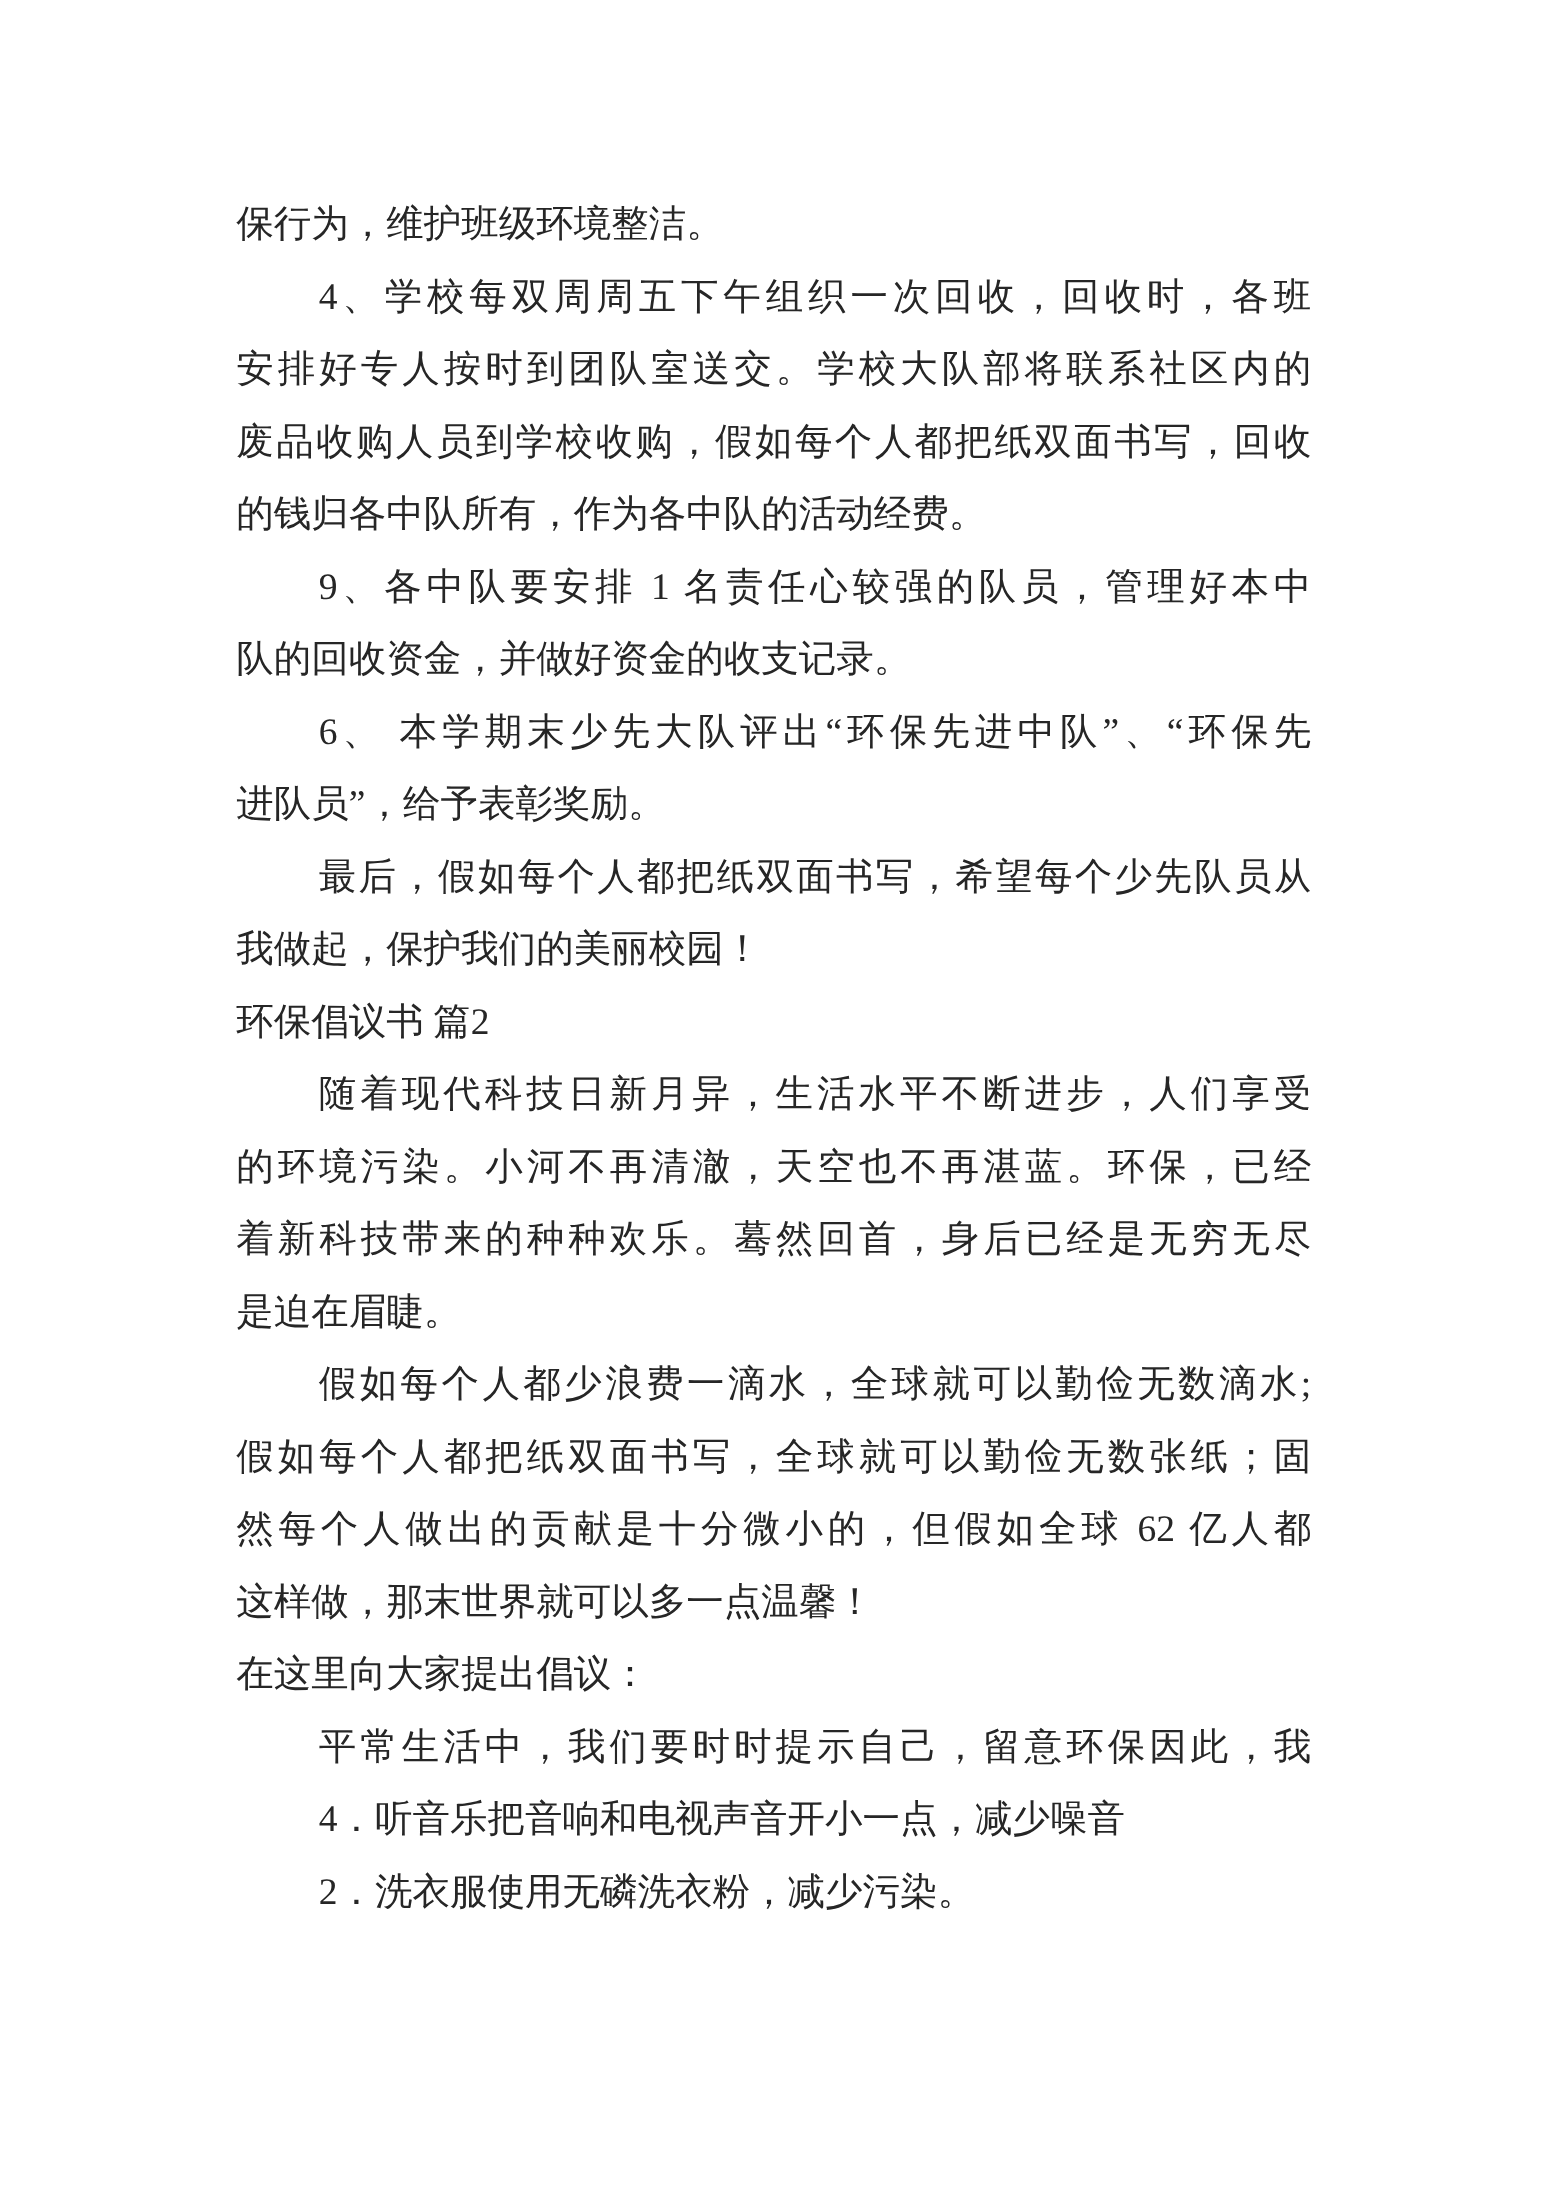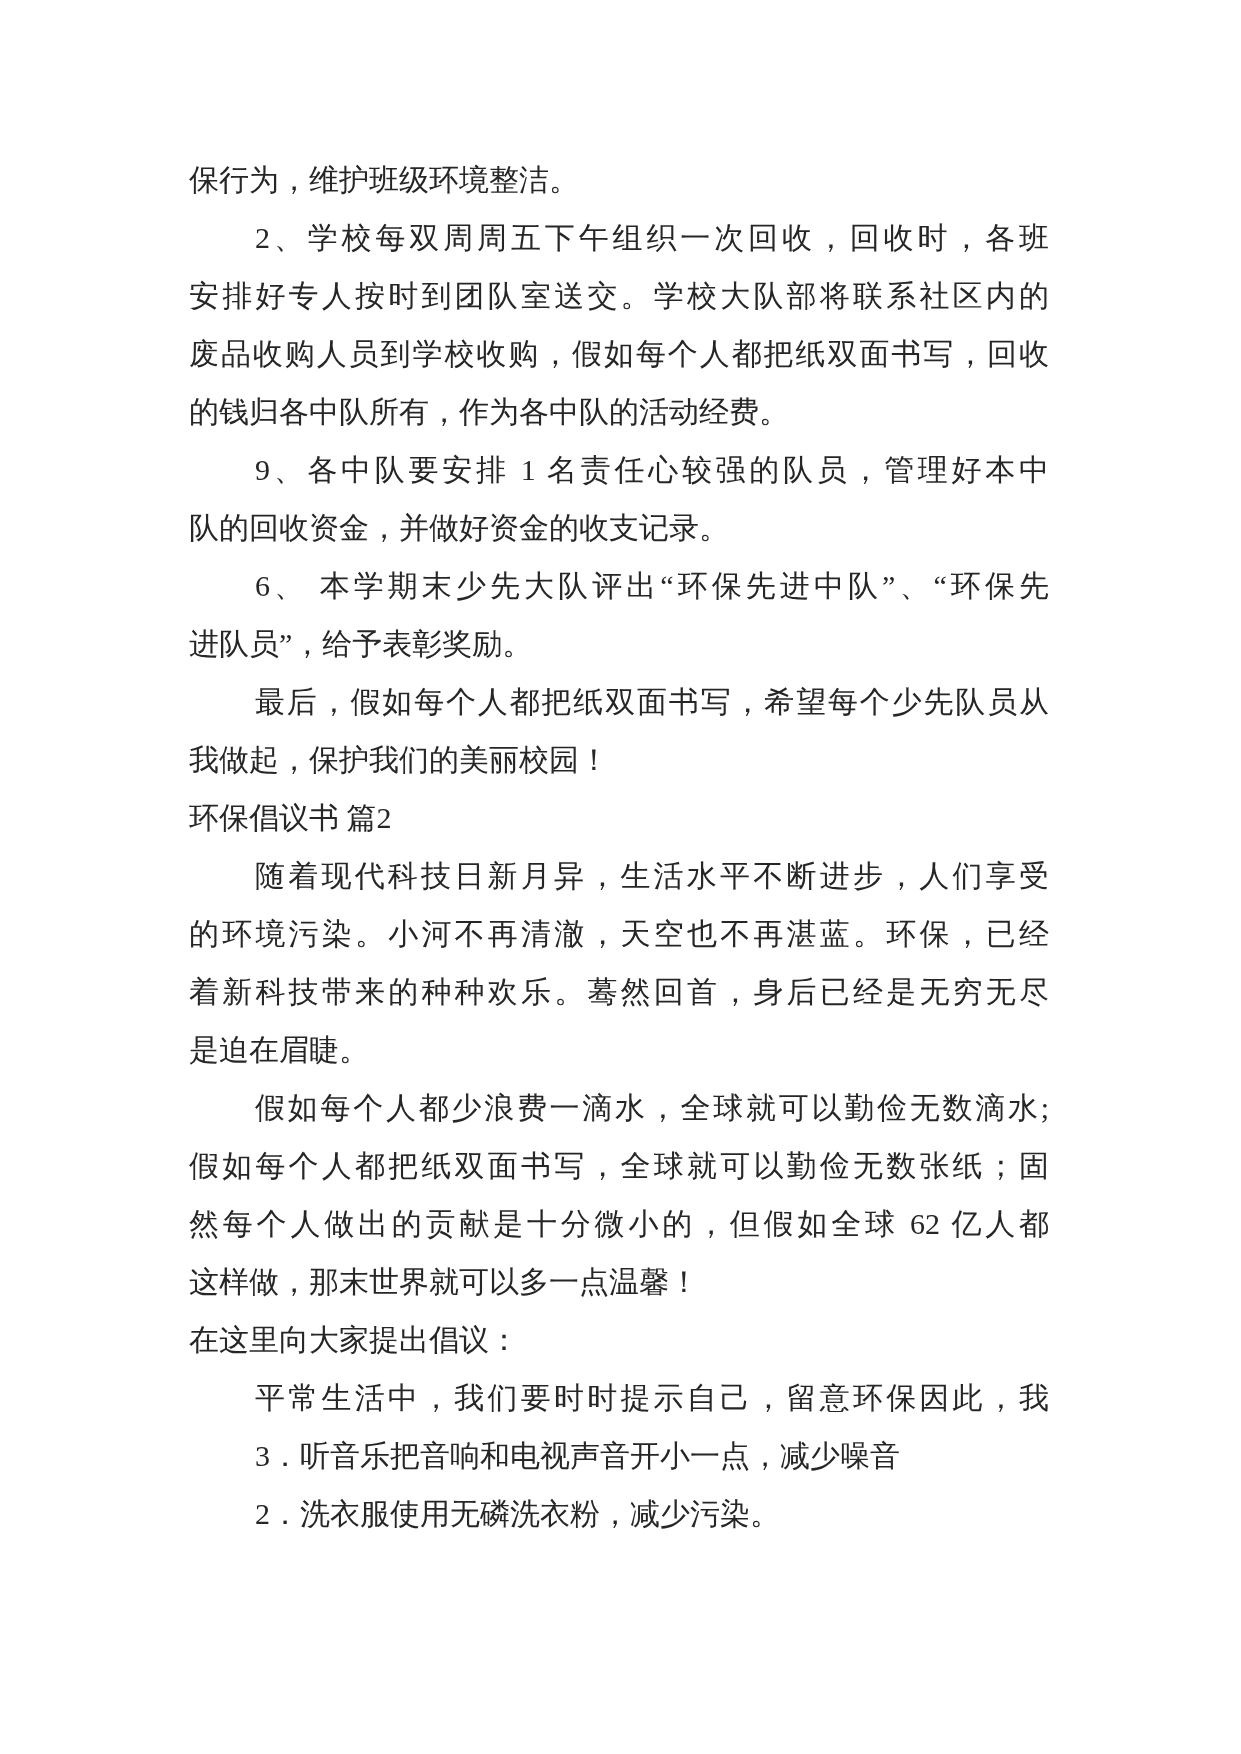--- a/index.html
+++ b/index.html
@@ -42,37 +42,37 @@
   .doc-line.indent {
     text-indent: 66px;
   }
 </style>
 </head>
 <body>
 
 <div class="page">
   <div class="text-block">
       <p class="doc-line">保行为，维护班级环境整洁。</p>
-      <p class="doc-line indent fill">2、学校每双周周五下午组织一次回收，回收时，各班</p>
+      <p class="doc-line indent fill">4、学校每双周周五下午组织一次回收，回收时，各班</p>
       <p class="doc-line fill">安排好专人按时到团队室送交。学校大队部将联系社区内的</p>
       <p class="doc-line fill">废品收购人员到学校收购，假如每个人都把纸双面书写，回收</p>
       <p class="doc-line">的钱归各中队所有，作为各中队的活动经费。</p>
       <p class="doc-line indent fill">9、各中队要安排 1 名责任心较强的队员，管理好本中</p>
       <p class="doc-line">队的回收资金，并做好资金的收支记录。</p>
       <p class="doc-line indent fill">6、 本学期末少先大队评出“环保先进中队”、“环保先</p>
       <p class="doc-line">进队员”，给予表彰奖励。</p>
       <p class="doc-line indent fill">最后，假如每个人都把纸双面书写，希望每个少先队员从</p>
       <p class="doc-line">我做起，保护我们的美丽校园！</p>
       <p class="doc-line">环保倡议书 篇2</p>
       <p class="doc-line indent fill">随着现代科技日新月异，生活水平不断进步，人们享受</p>
       <p class="doc-line fill">的环境污染。小河不再清澈，天空也不再湛蓝。环保，已经</p>
       <p class="doc-line fill">着新科技带来的种种欢乐。蓦然回首，身后已经是无穷无尽</p>
       <p class="doc-line">是迫在眉睫。</p>
       <p class="doc-line indent fill">假如每个人都少浪费一滴水，全球就可以勤俭无数滴水;</p>
       <p class="doc-line fill">假如每个人都把纸双面书写，全球就可以勤俭无数张纸；固</p>
       <p class="doc-line fill">然每个人做出的贡献是十分微小的，但假如全球 62 亿人都</p>
       <p class="doc-line">这样做，那末世界就可以多一点温馨！</p>
       <p class="doc-line">在这里向大家提出倡议：</p>
       <p class="doc-line indent fill">平常生活中，我们要时时提示自己，留意环保因此，我</p>
-      <p class="doc-line indent">3．听音乐把音响和电视声音开小一点，减少噪音</p>
+      <p class="doc-line indent">4．听音乐把音响和电视声音开小一点，减少噪音</p>
       <p class="doc-line indent">2．洗衣服使用无磷洗衣粉，减少污染。</p>
     </div>
 </div>
 
 </body></html>

